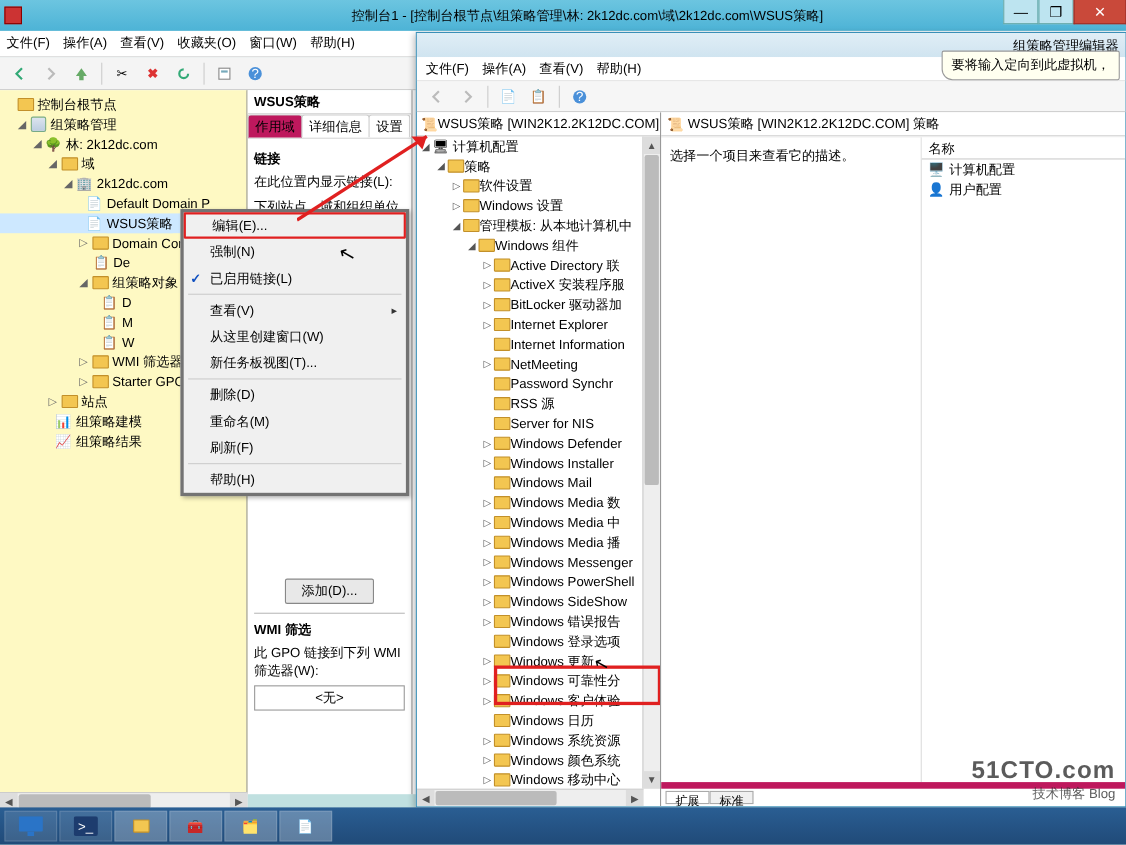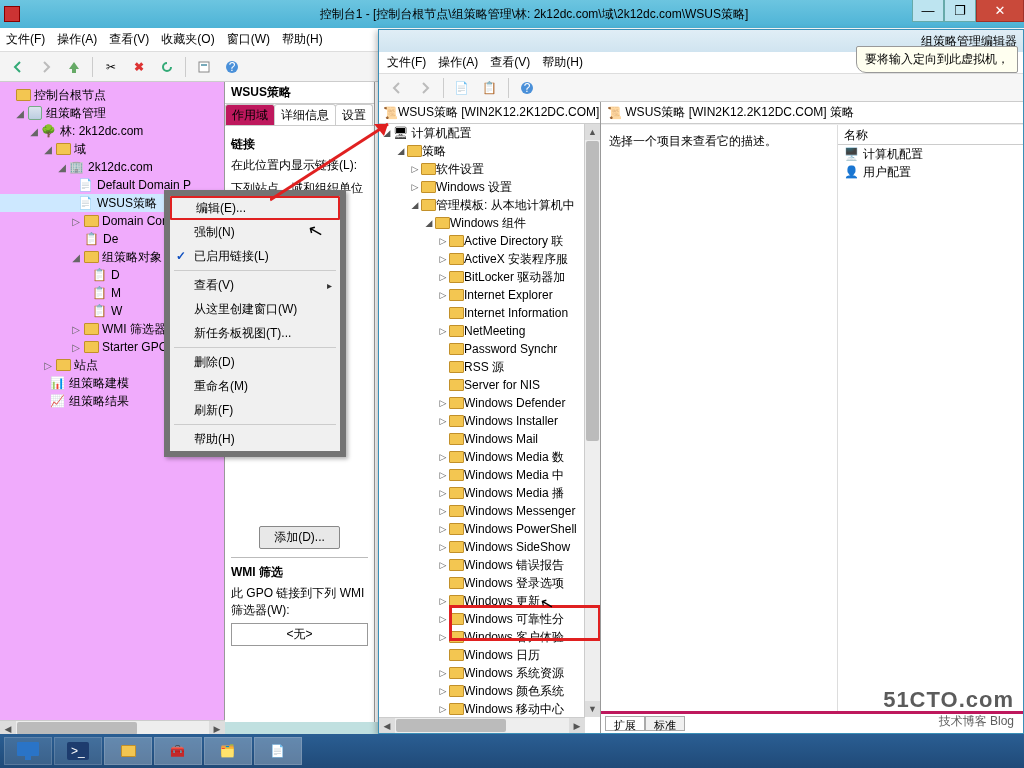--- a/index.html
+++ b/index.html
@@ -19,21 +19,21 @@
 
 
 .toolbar { background:#f4f4f4; height:30px; display:flex; align-items:center; padding:0 6px; gap:4px; border-bottom:1px solid #ccc; }
 .tbtn { width:24px; height:24px; display:flex; align-items:center; justify-content:center; border:1px solid transparent; border-radius:2px; }
 .tsep { width:1px; height:20px; background:#ccc; margin:0 2px; }
 
 
 .mainarea { display:flex; height:640px; background:#fff; }
 
 
-.leftpane { width:225px; border-right:1px solid #999; background:#f0abfc; overflow:hidden; }
+.leftpane { width:225px; border-right:1px solid #999; background:#fef9c3; overflow:hidden; }
 .treewrap { padding:4px 0; font-size:12px; }
 .tnode { display:flex; align-items:center; height:18px; white-space:nowrap; }
 .tnode .exp { width:12px; text-align:center; color:#666; font-size:10px; margin-right:1px;}
 .tnode .ticon { width:16px; height:14px; margin-right:3px; display:flex; align-items:center; justify-content:center; }
 .folder-y::before { content:""; display:block; width:13px; height:10px; background:#f3c651; border:1px solid #c2902a; border-radius:1px; }
 .scroll-ico { width:14px; height:14px; background:linear-gradient(#dce4ee,#bccde0); border:1px solid #7a8; border-radius:2px;}
 .tnode.sel { background:#cde8ff; }
 .tnode.sel .lbl { background:#cde8ff; }
 
 
@@ -42,21 +42,21 @@
 .tabs { display:flex; border-bottom:1px solid #ccc; height:22px; }
 .tab { padding:2px 6px; border:1px solid #ccc; border-bottom:none; background:#fff; margin-right:-1px; font-size:12px; border-radius:3px 3px 0 0; }
 .tab.active { background:#be185d; }
 .midbody { padding:4px 6px; font-size:12px; }
 .midbody .h { font-weight:bold; margin:6px 0 4px; }
 .addbtn { display:block; margin:8px auto; padding:2px 14px; border:1px solid #888; background:#e8e8e8; border-radius:2px;}
 hr.sep { margin:6px 0; border:none; border-top:1px solid #bbb;}
 .linkbox { border:1px solid #999; padding:2px 6px; margin-top:4px; text-align:center; }
 
 
-.ctxmenu { position:absolute; left:164px; top:190px; width:182px; background:#f0f0f0; border:6px solid #737373; box-shadow:2px 2px 4px rgba(0,0,0,.3); z-index:50; }
+.ctxmenu { position:absolute; left:164px; top:190px; width:208px; background:#f0f0f0; border:3px solid #737373; box-shadow:2px 2px 4px rgba(0,0,0,.3); z-index:50; }
 .ctxmenu .mi { height:24px; display:flex; align-items:center; padding:0 8px 0 24px; position:relative;}
 .ctxmenu .msep { height:1px; background:#ccc; margin:2px 4px; }
 .ctxmenu .check::before { content:"✓"; position:absolute; left:6px; color:#1050c0; font-weight:bold;}
 .ctxmenu .sub::after { content:"▸"; position:absolute; right:8px; color:#333; font-size:10px;}
 .edit-hl { border:2px solid #e02020; border-radius:1px; }
 .arrow { position:absolute; z-index:60; }
 
 
 .gpeditor { position:absolute; left:378px; top:29px; width:646px; height:705px; background:#fff; border:1px solid #3a8fb7; box-shadow:-2px 2px 6px rgba(0,0,0,.25); display:flex; flex-direction:column; }
 .gpe-title { background:linear-gradient(#e0eef6,#d0e4f0); height:22px; display:flex; align-items:center; justify-content:flex-end; padding:0 6px; font-size:12px; }
@@ -66,21 +66,21 @@
 .gpe-body { flex:1; display:flex; overflow:hidden; }
 .gpe-tree { width:222px; border-right:1px solid #999; overflow:hidden; background:#fff; position:relative;}
 .gpe-treehdr { height:22px; border-bottom:1px solid #ccc; display:flex; align-items:center; padding:0 4px; background:#fff; white-space:nowrap; overflow:hidden;}
 .gpe-right { flex:1; display:flex; flex-direction:column; }
 .gpe-rhdr { height:22px; border-bottom:1px solid #ccc; display:flex; align-items:center; padding:0 6px; background:#fff; overflow:hidden; white-space:nowrap;}
 .gpe-rbody { flex:1; display:flex; border-top:1px solid #eee;gap:36px;}
 .gpe-desc { width:200px; padding:8px; font-size:12px;}
 .gpe-list { flex:1; border-left:1px solid #ddd; }
 .gpe-listhdr { height:20px; border-bottom:1px solid #ccc; padding:2px 6px; background:#fff; }
 .gpe-listitem { height:18px; display:flex; align-items:center; padding:0 6px; gap:4px;}
-.gpe-tabs { height:22px; border-top:3px solid #be185d; display:flex; padding:2px 4px; gap:0;}
+.gpe-tabs { height:22px; border-top:6px solid #be185d; display:flex; padding:2px 4px; gap:0;}
 .gpe-tab { padding:1px 8px; border:1px solid #aaa; background:#f0f0f0; font-size:11px;}
 .gpe-tab.active { background:#fff; }
 
 .gpe-tnode { display:flex; align-items:center; height:18px; white-space:nowrap; overflow:hidden; font-size:12px;}
 .gpe-tnode .exp { width:12px; text-align:center; color:#555; font-size:9px;}
 
 
 .wu-hl { position:absolute; border:3px solid #e02020; left:70px; width:152px; height:36px; top:503px; pointer-events:none; z-index:40;}
 
 

